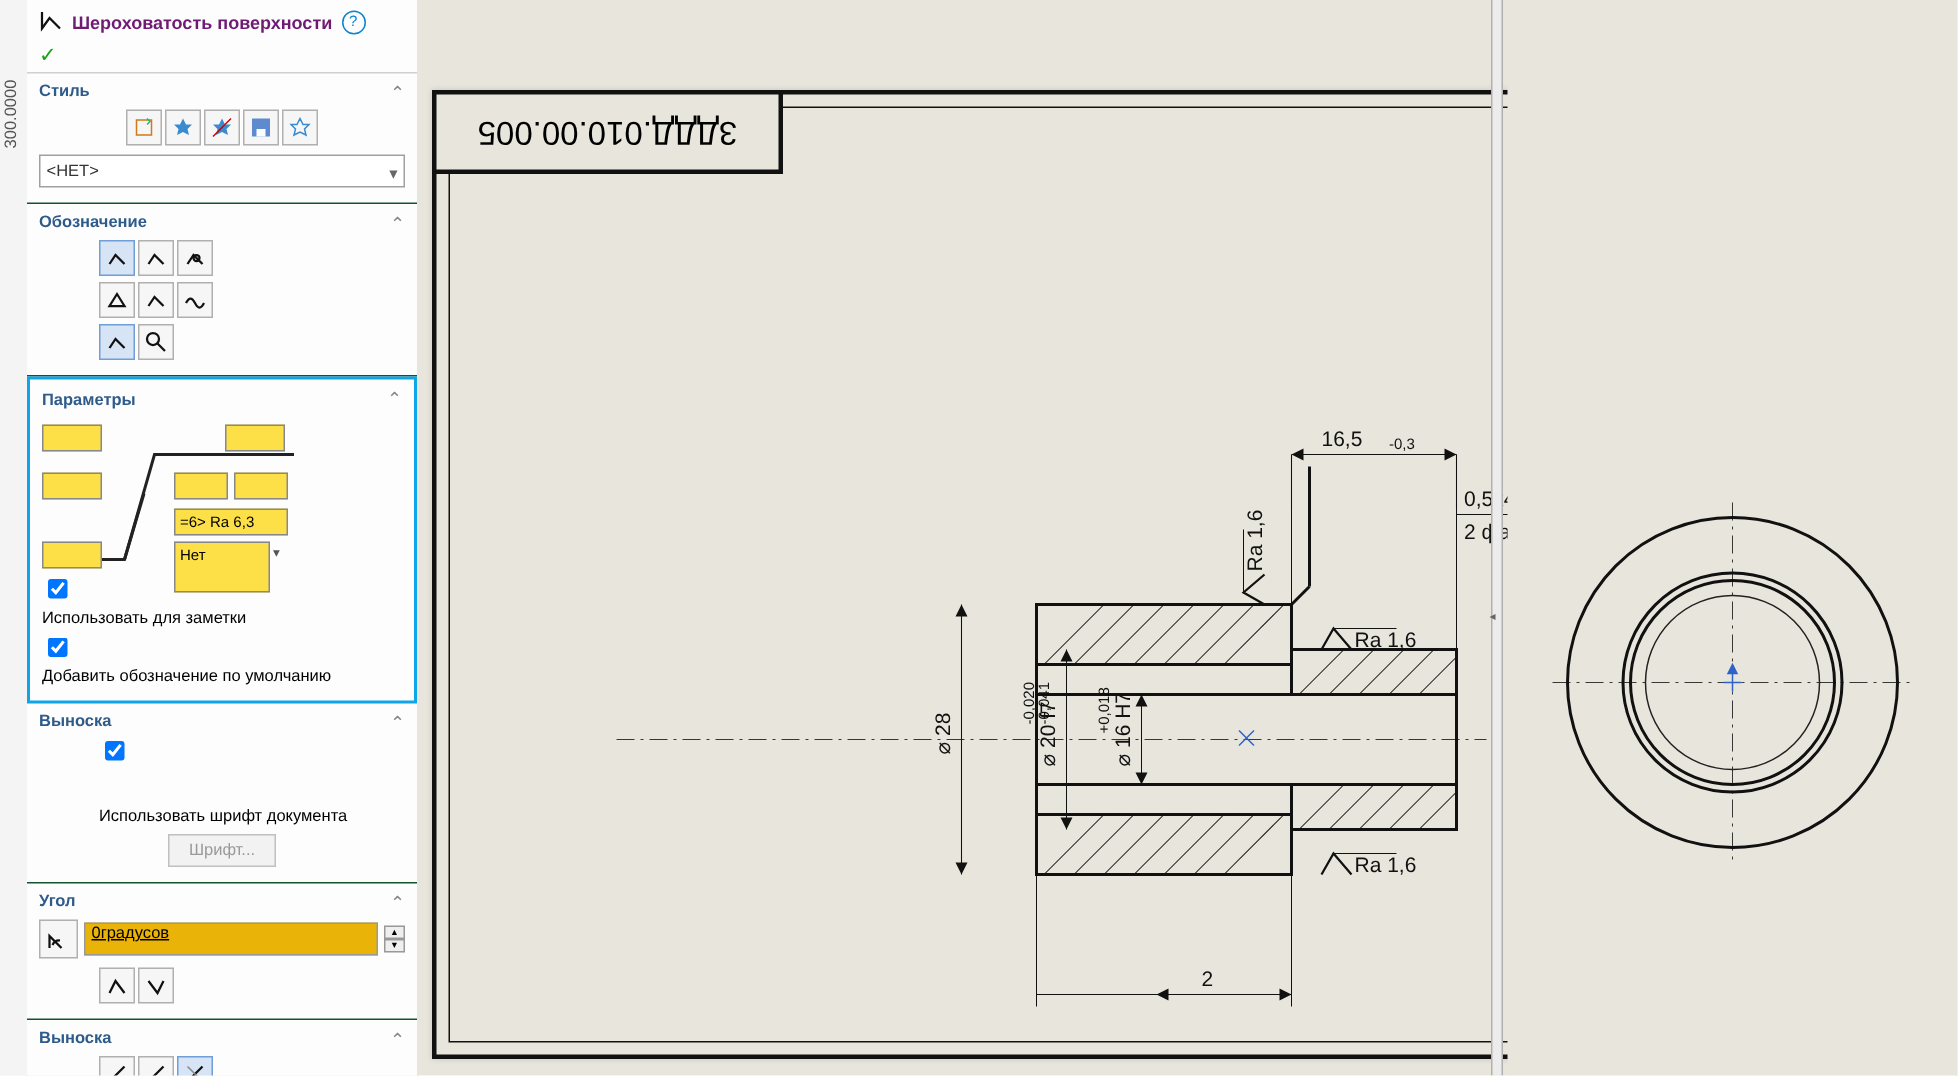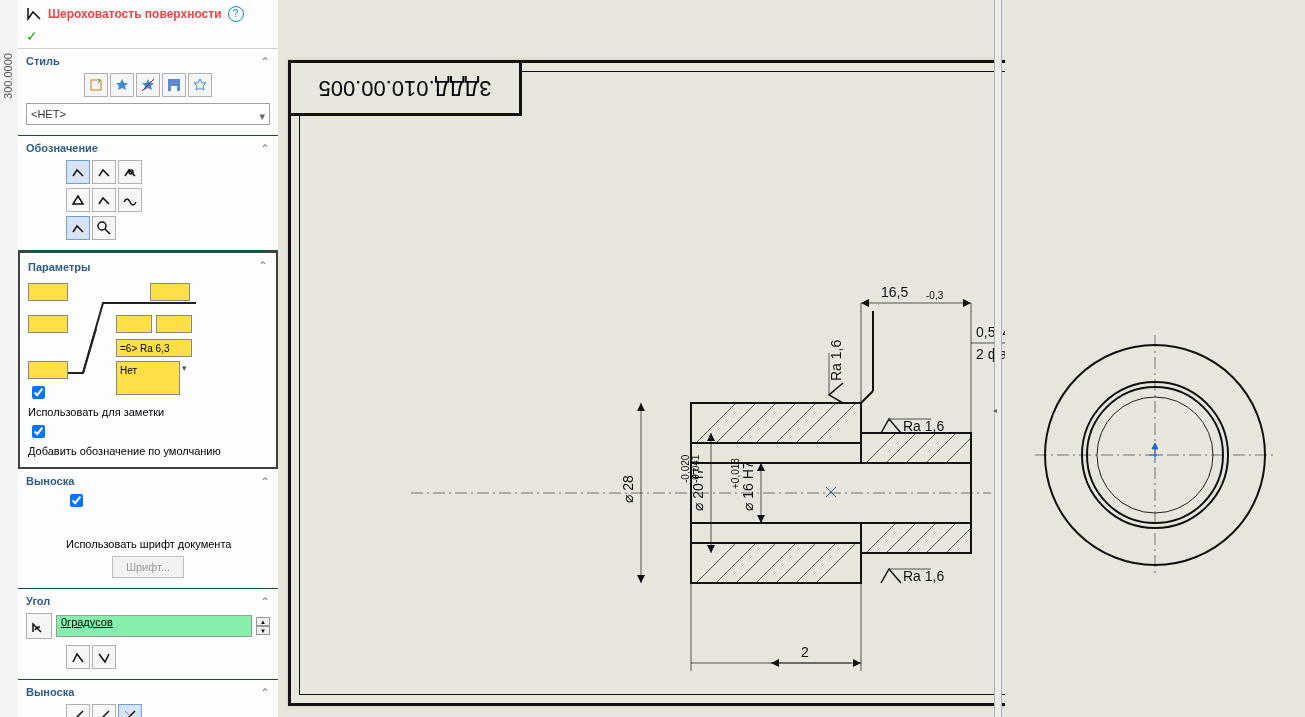--- a/index.html
+++ b/index.html
@@ -7,48 +7,48 @@
 
   
   .ruler-left { position:absolute; top:0; left:0; width:18px; height:717px; background:#f4f4f4; border-right:1px solid #c0c0c0; }
   .ruler-label-left { position:absolute; left:-15px; top:70px; transform:rotate(-90deg); font-size:11px; color:#555; }
   .panel { position:absolute; top:0; left:18px; width:260px; height:717px; background:#fdfdfd; border-right:1px solid #b0b0b0; }
   .canvas { position:absolute; top:0; left:278px; right:0; bottom:0; background:#e8e6dc; }
 
   
   .pm-header { position:relative; height:48px; border-bottom:1px solid #d0d0d0; }
   .pm-title { position:absolute; top:5px; left:8px; display:flex; align-items:center; }
-  .pm-title span.lbl { font-weight:bold; font-size:12px; margin:0 6px; color:#ef4444; }
+  .pm-title span.lbl { font-weight:bold; font-size:12px; margin:0 6px; color:#701a75; }
   .qmark { display:inline-block; width:14px; height:14px; border:1px solid #0b84d0; border-radius:50%; text-align:center; line-height:14px; font-size:10px; color:#0b84d0; }
   .ok-icon { position:absolute; top:28px; left:8px; font-size:14px; color:#11a311; }
 
   
   .section { border-bottom:1px solid #14532d; padding:6px 8px 10px 8px; position:relative; }
   .section-title { font-weight:bold; color:#2f5b8a; margin-bottom:6px; }
   .chev { position:absolute; right:8px; top:6px; color:#888; font-size:12px; }
 
   .btn-row { display:flex; gap:2px; margin-top:4px; }
   .ico-btn { width:22px; height:22px; border:1px solid #b0b0b0; background:#f6f6f6; display:flex; align-items:center; justify-content:center; font-size:12px; cursor:pointer; }
   .ico-btn.selected { background:#d6e4f5; border-color:#6f9ed8; }
   .selectlike { margin-top:6px; border:1px solid #a0a0a0; height:20px; line-height:20px; padding:0 4px; font-size:11px; color:#333; background:#fff; position:relative; }
   .selectlike::after { content:"▾"; position:absolute; right:4px; top:2px; color:#666; }
 
-  .redbox { border:2px solid #404040; }
+  .redbox { border:2px solid #0ea5e9; }
 
   
   .param-graphic { position:relative; height:100px; width:170px; margin-top:4px; }
   .param-graphic .cell { position:absolute; border:1px solid #888; background:#fde047; box-sizing:border-box; overflow:hidden; }
   .check-row { display:flex; align-items:flex-start; gap:4px; margin-top:6px;flex-direction:column; }
   .check-row input { margin-top:1px; }
 
   .disabled-btn { border:1px solid #c0c0c0; background:#f2f2f2; color:#999; text-align:center; height:20px; line-height:20px; width:70px; margin:6px auto 0 auto; font-size:11px; }
 
   
   .angle-input-row { display:flex; align-items:center; gap:4px; }
-  .angle-input { border:1px solid #999; height:20px; flex:1; padding:0 4px; background:#86efac;text-decoration:underline; }
+  .angle-input { border:1px solid #999; height:20px; flex:1; padding:0 4px; background:#eab308;text-decoration:underline; }
   .spinner { width:14px; display:flex; flex-direction:column; }
   .spinner span { font-size:7px; line-height:7px; text-align:center; border:1px solid #999; background:#efefef; cursor:pointer; }
 
   
   .canvas-inner { position:absolute; top:0; left:0; right:0; bottom:0; }
   .sheet-frame { position:absolute; top:60px; left:10px; width:970px; height:640px; border:3px solid #111; background:#e8e6dc; box-shadow:0 0 4px rgba(0,0,0,.15); }
   .sheet-frame-inner { position:absolute; inset:8px; border:1px solid #111; }
   .titleblock { position:absolute; top:-3px; left:-3px; border:3px solid #111; height:50px; width:228px; display:flex; align-items:center; justify-content:center; font-size:22px; transform:rotate(180deg); background:#e8e6dc; }
 
   

